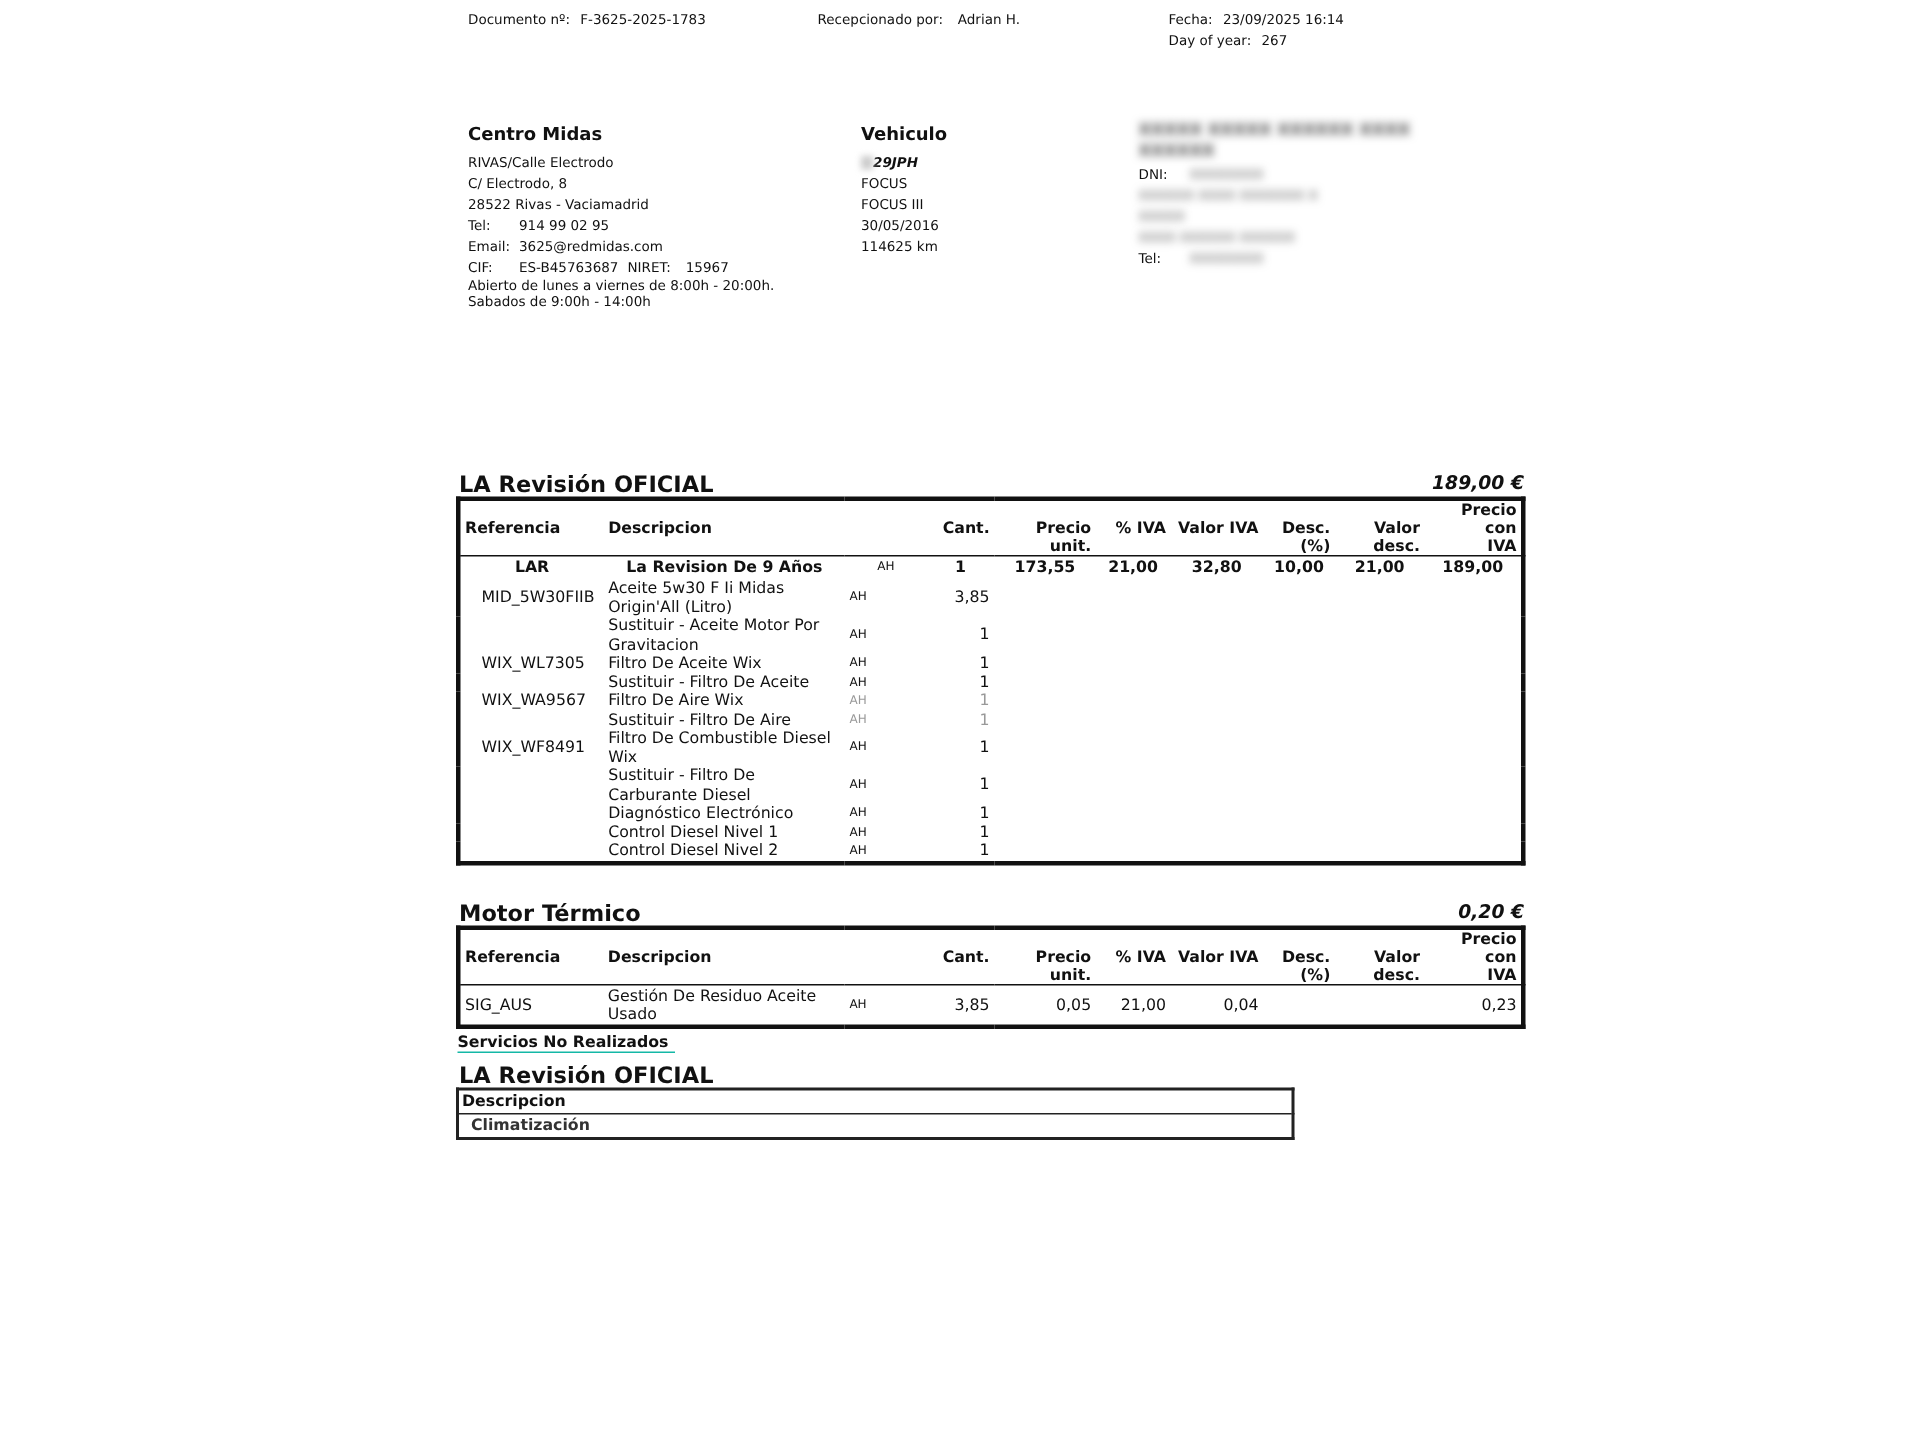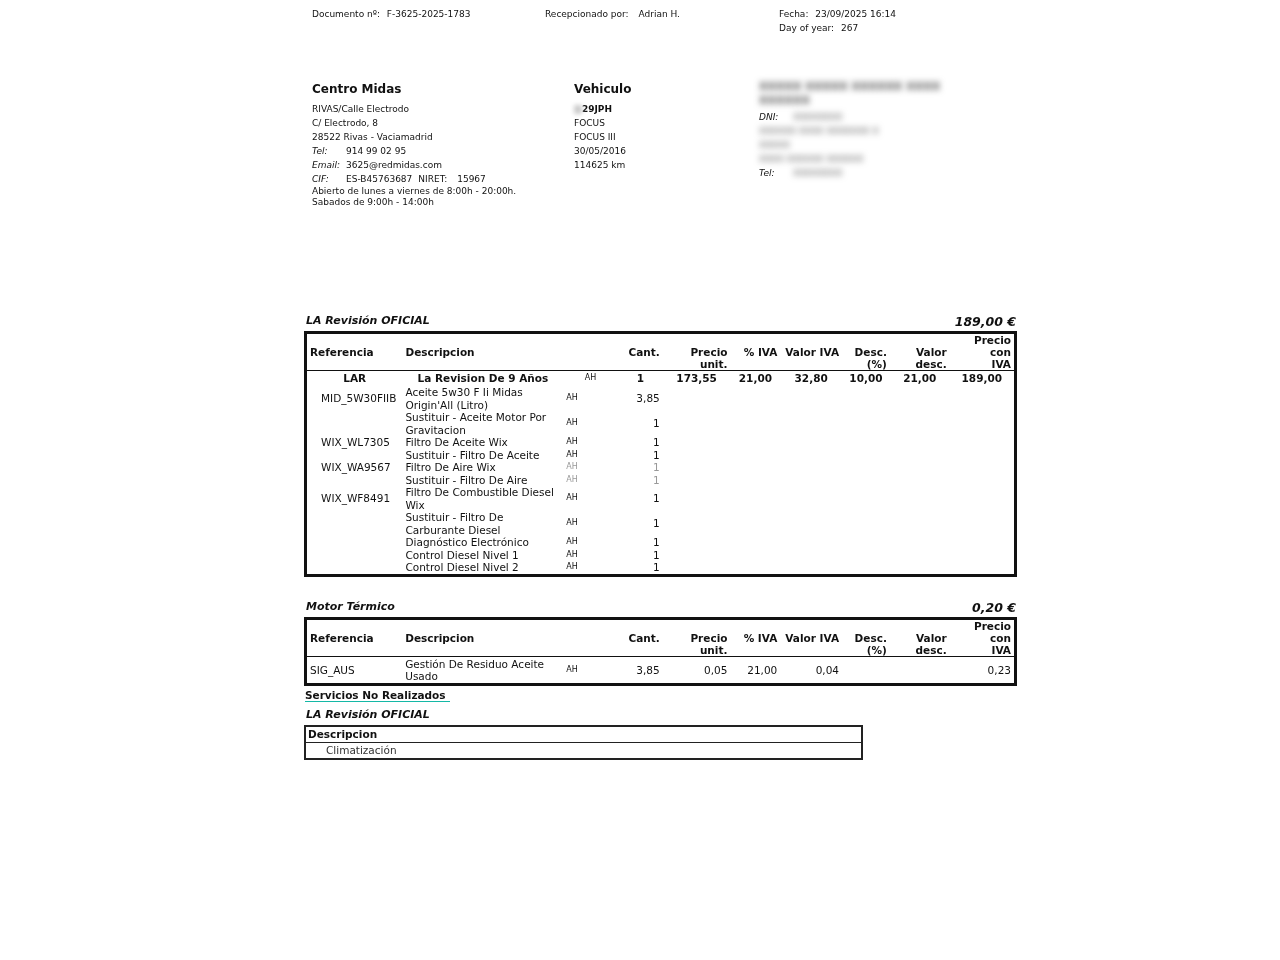--- a/index.html
+++ b/index.html
@@ -3,37 +3,37 @@
 <meta charset="utf-8">
 <style>
   html, body { margin:0; padding:0; background:#ffffff; }
   body { width:1280px; height:960px; position:relative; font-family:"DejaVu Sans", sans-serif; color:#111; overflow:hidden; }
   .abs { position:absolute; }
   .small { font-size:9px; line-height:14px; }
   .hdr-line { font-size:9px; }
   .hdr-line .lbl { margin-right:4px; }
   .block-title { font-size:12px; font-weight:bold; margin-bottom:6px; }
   .kv { display:flex; }
-  .kv .k { width:34px;font-style:italic; }
+  .kv .k { width:34px; }
   .blur { filter:blur(3px); color:#555; }
-  .section-title { position:absolute; font-size:11px; font-weight:bold; font-style:italic; }
+  .section-title { position:absolute; font-size:15px; font-weight:bold; }
   .section-total { position:absolute; font-size:12.5px; font-weight:bold; font-style:italic; text-align:right; }
   table.items { position:absolute; border:3px solid #111; border-collapse:collapse; font-size:10.5px; }
   table.items th { font-weight:bold; text-align:right; vertical-align:bottom; padding:0 3px; line-height:12px; border-bottom:1.5px solid #111; height:28px; }
   table.items th.l { text-align:left; vertical-align:middle; }
   table.items td { padding:0 3px; vertical-align:middle; line-height:12.5px; }
   table.items td.r { text-align:right; }
   table.items td.ah { font-size:8px; }
   table.items tr.main td { font-weight:bold; height:15px;text-align:center; }
   table.items td.ref-sub { padding-left:14px; }
   .faded { color:#999; }
   .svc-title { position:absolute; font-size:10.5px; font-weight:bold; border-bottom:1px solid #14b8a6; padding-right:4px; }
   table.svc { position:absolute; border:2px solid #222; border-collapse:collapse; font-size:10.5px; }
   table.svc th { text-align:left; font-weight:bold; border-bottom:1px solid #222; padding:1px 2px; line-height:13px; }
-  table.svc td { padding:1px 20px; line-height:13px; color:#333; }
+  table.svc td { padding:1px 8px; line-height:13px; color:#333;font-weight:bold; }
 </style>
 </head>
 <body>
 
 <div class="abs hdr-line" style="left:312px; top:9px;">
   <span class="lbl">Documento nº:</span>
   <span>F-3625-2025-1783</span>
 </div>
 <div class="abs hdr-line" style="left:545px; top:9px;">
   <span class="lbl">Recepcionado por:</span>
@@ -66,21 +66,21 @@
     <span>ES-B45763687</span>
     <span style="margin-left:6px">NIRET:</span>
     <span style="margin-left:10px">15967</span>
   </div>
   <div style="line-height:11px">Abierto de lunes a viernes de 8:00h - 20:00h.</div>
   <div style="line-height:11px">Sabados de 9:00h - 14:00h</div>
 </div>
 
 <div class="abs small" style="left:574px; top:82px; width:160px;">
   <div class="block-title">Vehiculo</div>
-  <div style="font-weight:bold;">
+  <div style="font-weight:bold;font-style:italic;">
     <span style="display:inline-block;width:8px;height:9px;background:#ccc;filter:blur(2px);vertical-align:middle"></span><span>29JPH</span>
   </div>
   <div>FOCUS</div>
   <div>FOCUS III</div>
   <div>30/05/2016</div>
   <div>114625 km</div>
 </div>
 
 <div class="abs small" style="left:759px; top:80px; width:220px;">
   <div class="blur" style="font-weight:bold;font-size:11px;margin-bottom:2px;">XXXXX XXXXX XXXXXX XXXX XXXXXX</div>

